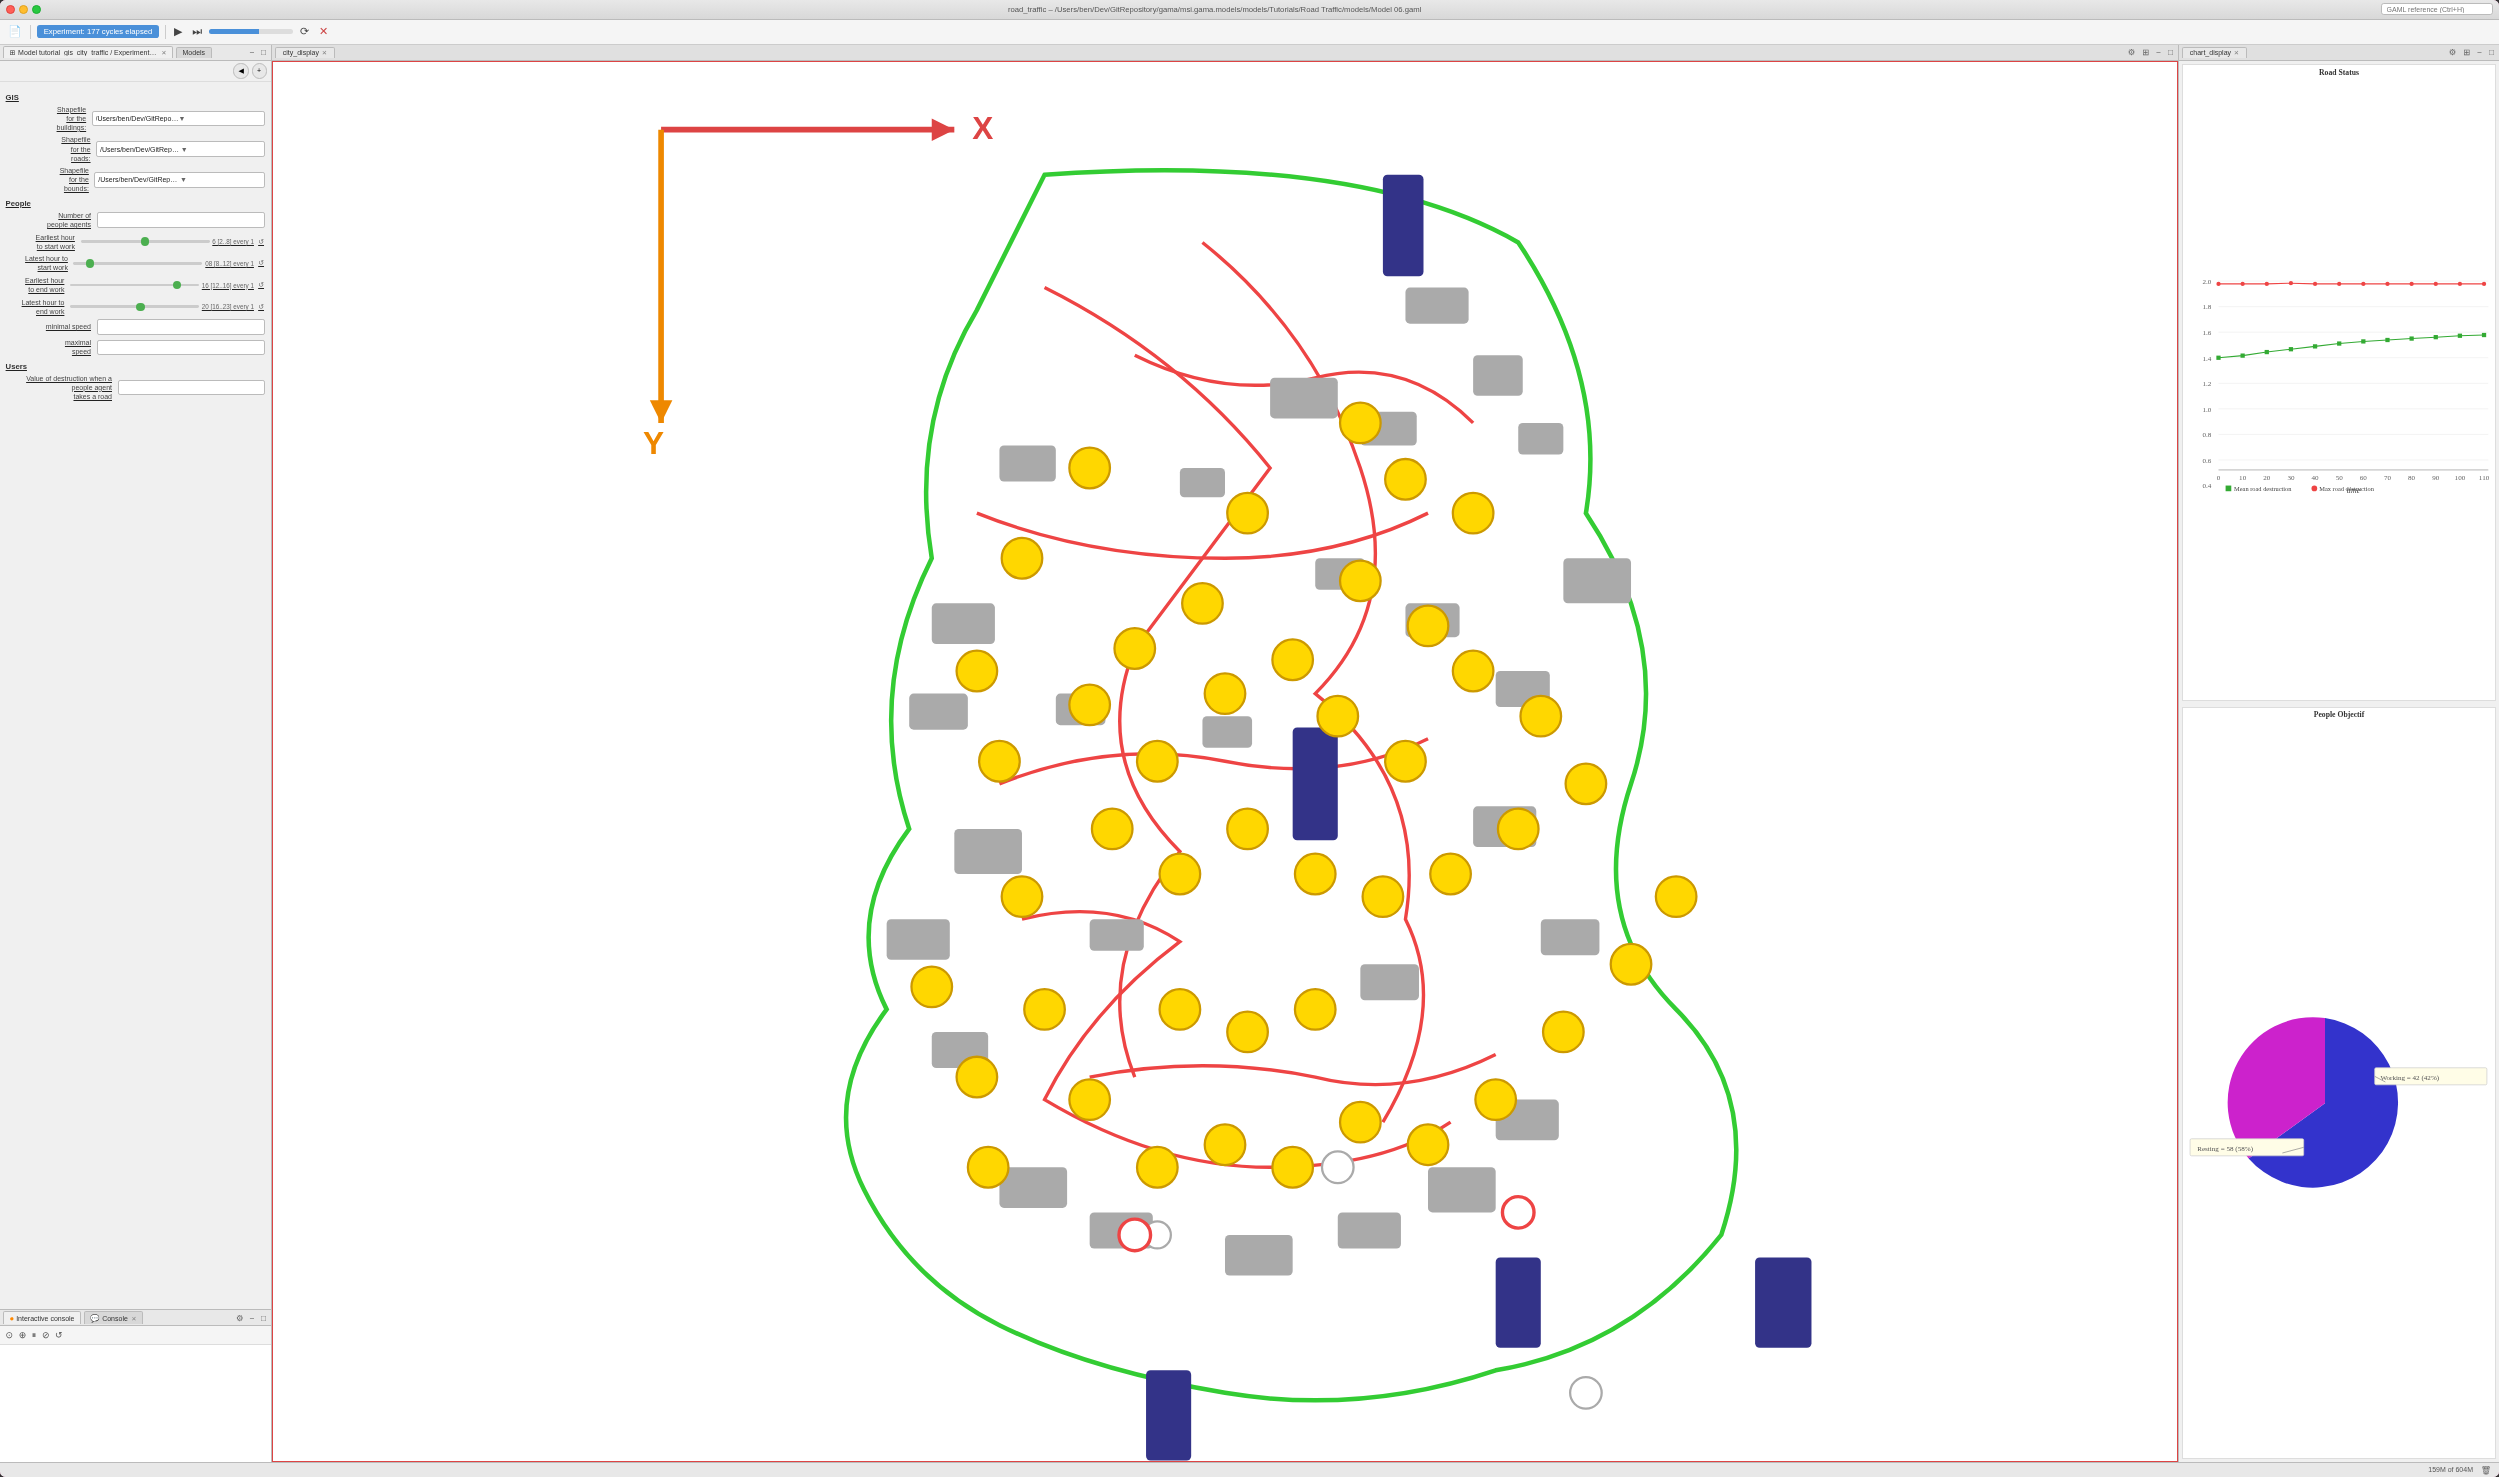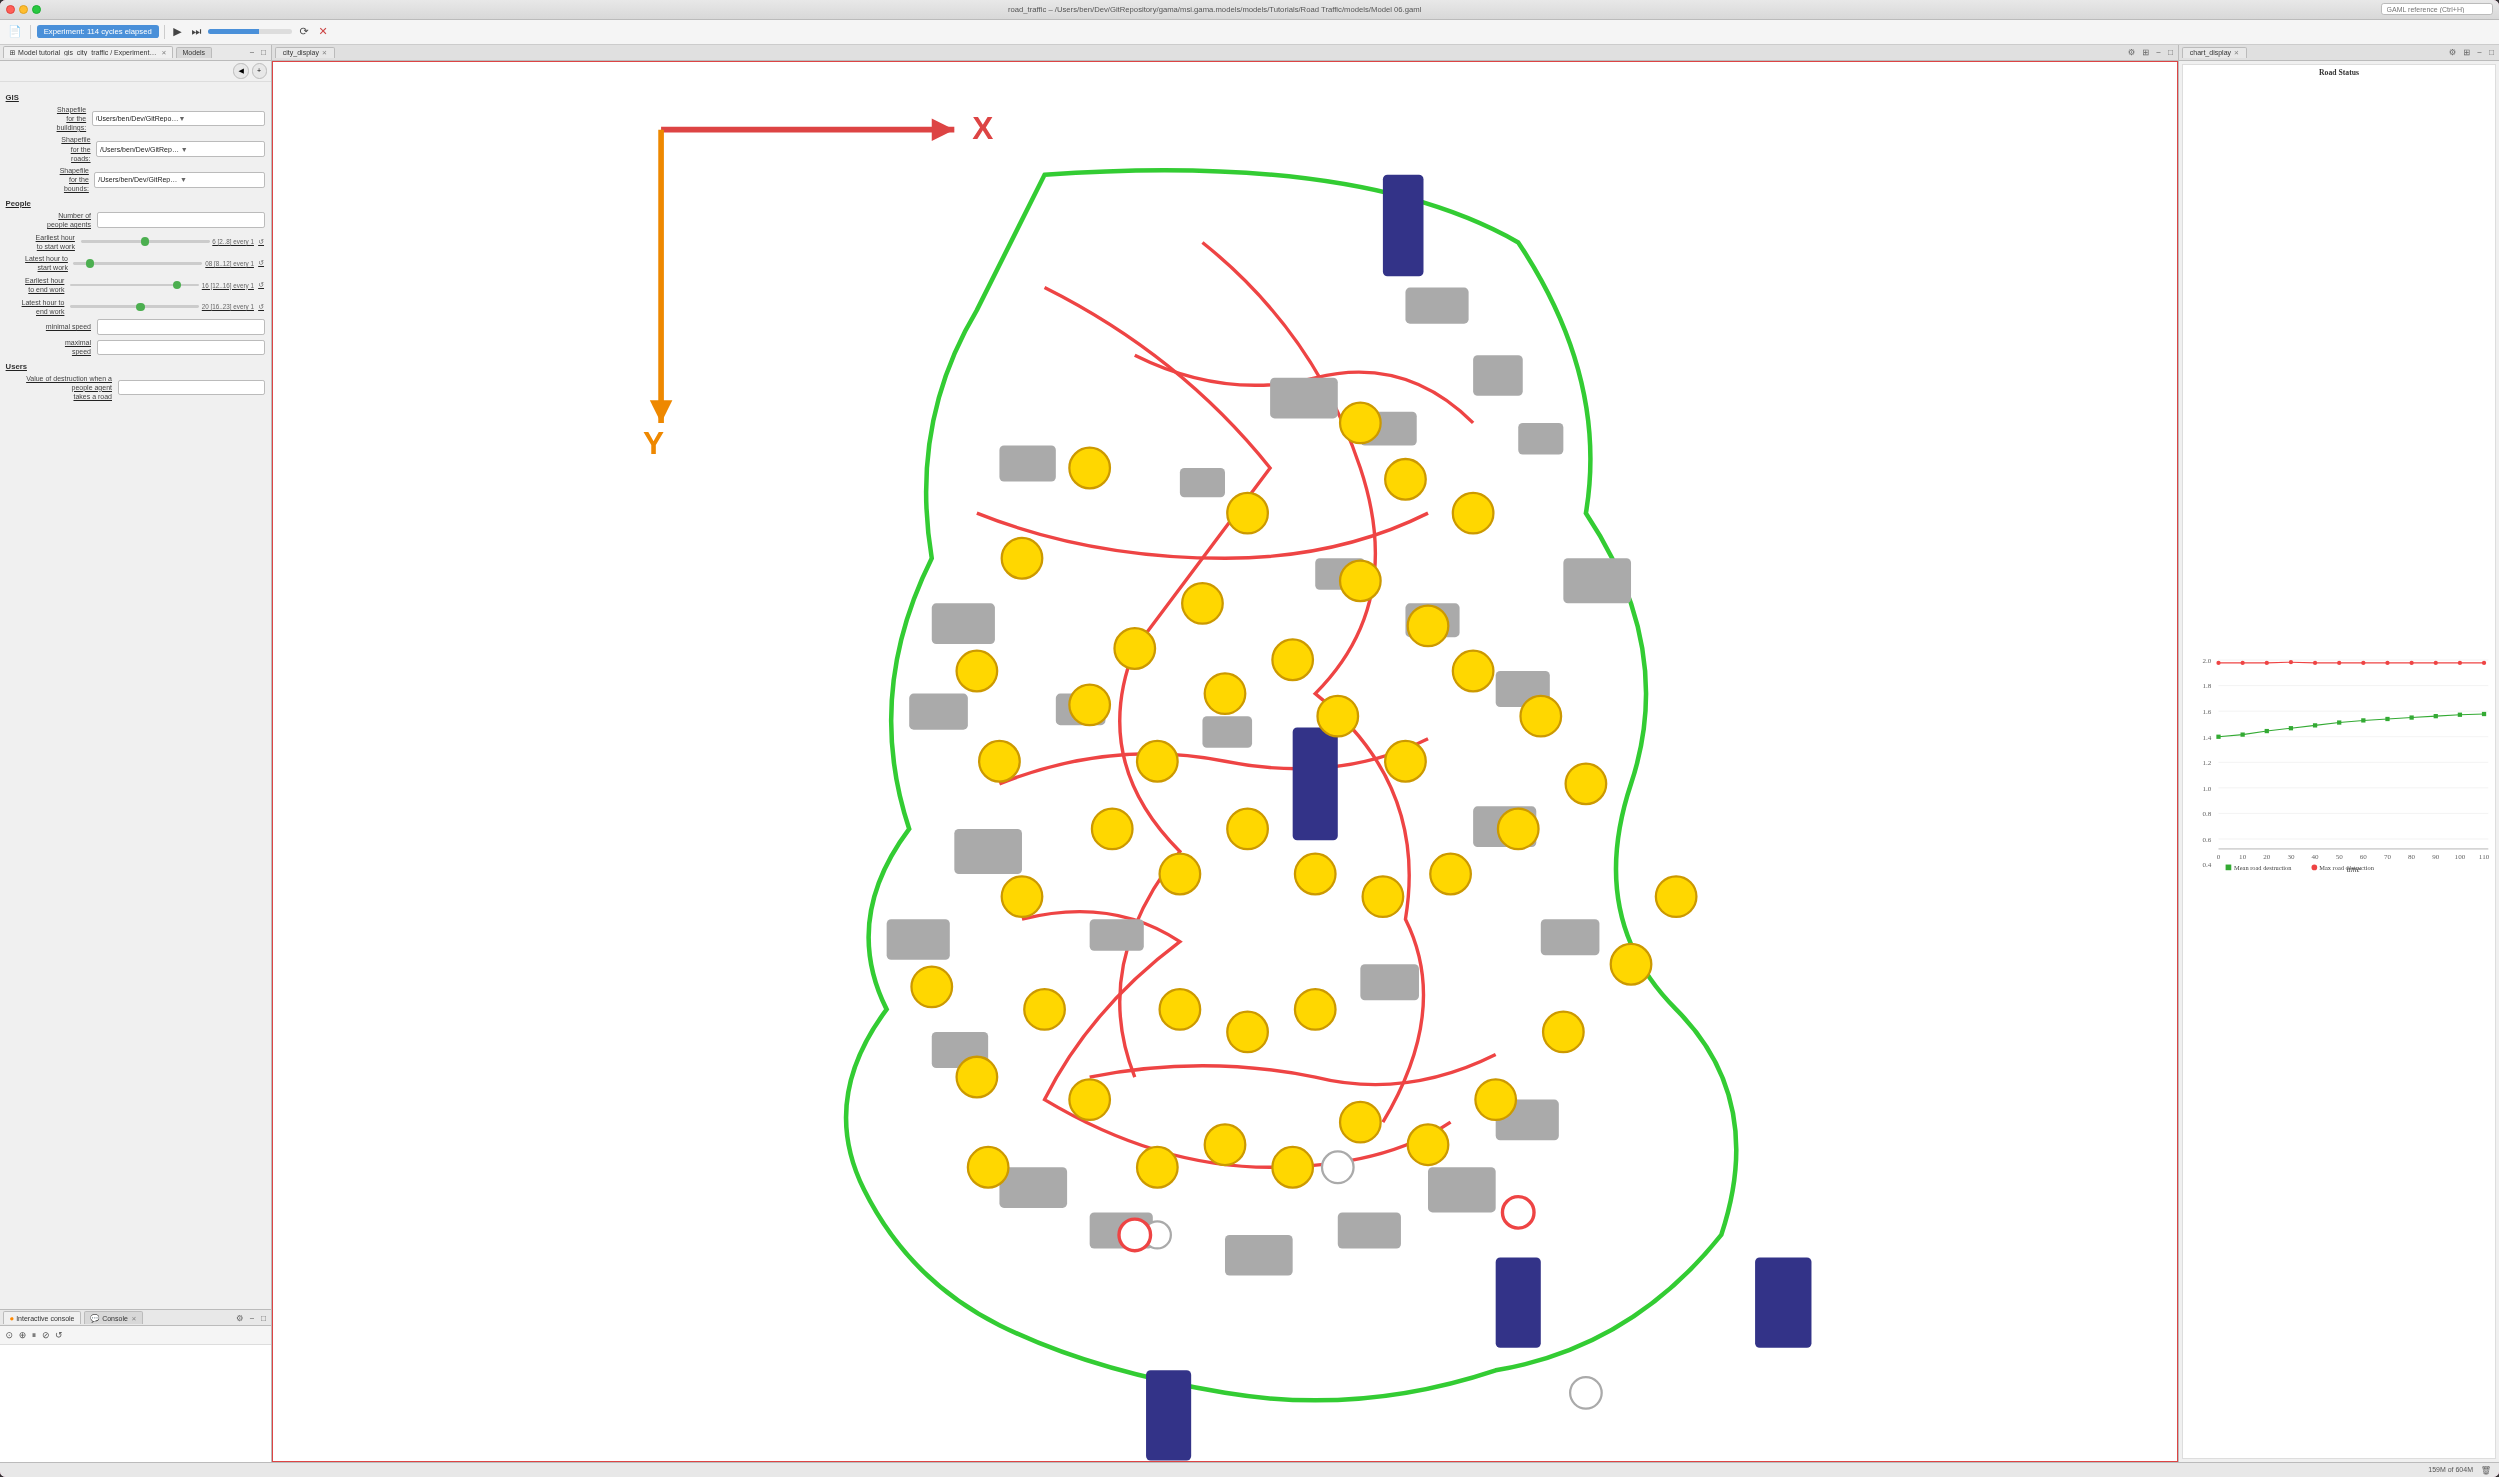--- a/index.html
+++ b/index.html
@@ -434,21 +434,21 @@
       <div class="traffic-light tl-yellow"></div>
       <div class="traffic-light tl-green"></div>
     </div>
     <div class="title-text">road_traffic – /Users/ben/Dev/GitRepository/gama/msi.gama.models/models/Tutorials/Road Traffic/models/Model 06.gaml</div>
     <input class="search-box" type="text" placeholder="GAML reference (Ctrl+H)" style="">
   </div>
 
   <div class="toolbar">
     <button class="toolbar-btn">📄</button>
     <div class="toolbar-sep"></div>
-    <span class="exp-label">Experiment: 114 cycles elapsed</span>
+    <span class="exp-label">Experiment: 177 cycles elapsed</span>
     <div class="toolbar-sep"></div>
     <button class="toolbar-btn">▶</button>
     <button class="toolbar-btn">⏭</button>
     <div class="progress-bar-container">
       <div class="progress-bar-fill"></div>
     </div>
     <button class="toolbar-btn">⟳</button>
     <button class="toolbar-btn" style="color:#c44;">✕</button>
   </div>
 
@@ -792,20 +792,38 @@
           <rect x="387" y="94" width="6" height="6" fill="#3a3"></rect>
           <rect x="421" y="93" width="6" height="6" fill="#3a3"></rect>
 
           <rect x="60" y="308" width="8" height="8" fill="#3a3"></rect>
           <text x="72" y="316" font-size="9" fill="#444">Mean road destruction</text>
           <circle cx="185" cy="312" r="4" fill="#e44"></circle>
           <text x="192" y="316" font-size="9" fill="#444">Max road destruction</text>
         </svg>
       </div>
 
+      <div class="chart-section" style="flex:1.3;position:relative;">
+        <div class="chart-title">People Objectif</div>
+        <svg width="100%" height="100%" viewBox="0 0 440 320" style="display:block;font-size:11px">
+
+          <path d="M 200,170 L 200,50 A 120,120 0 1 1 92.4,247.6 Z" fill="#3333cc"></path>
+
+          <path d="M 200,170 L 92.4,247.6 A 120,120 0 0 1 200,50 Z" fill="#cc22cc"></path>
+
+          <rect x="10" y="220" width="160" height="24" fill="#fffde7" stroke="#ccc" stroke-width="1" rx="2"></rect>
+          <text x="20" y="237" font-size="10" fill="#555">Resting = 58 (58%)</text>
+
+          <rect x="270" y="120" width="158" height="24" fill="#fffde7" stroke="#ccc" stroke-width="1" rx="2"></rect>
+          <text x="278" y="137" font-size="10" fill="#555">Working = 42 (42%)</text>
+
+          <line x1="170" y1="232" x2="140" y2="240" stroke="#888" stroke-width="1"></line>
+          <line x1="270" y1="132" x2="285" y2="140" stroke="#888" stroke-width="1"></line>
+        </svg>
+      </div>
     </div>
   </div>
 
   <div class="status-bar">
     <span class="status-text">159M of 604M</span>
     <button class="icon-btn">🗑</button>
   </div>
 </div>
 
 

